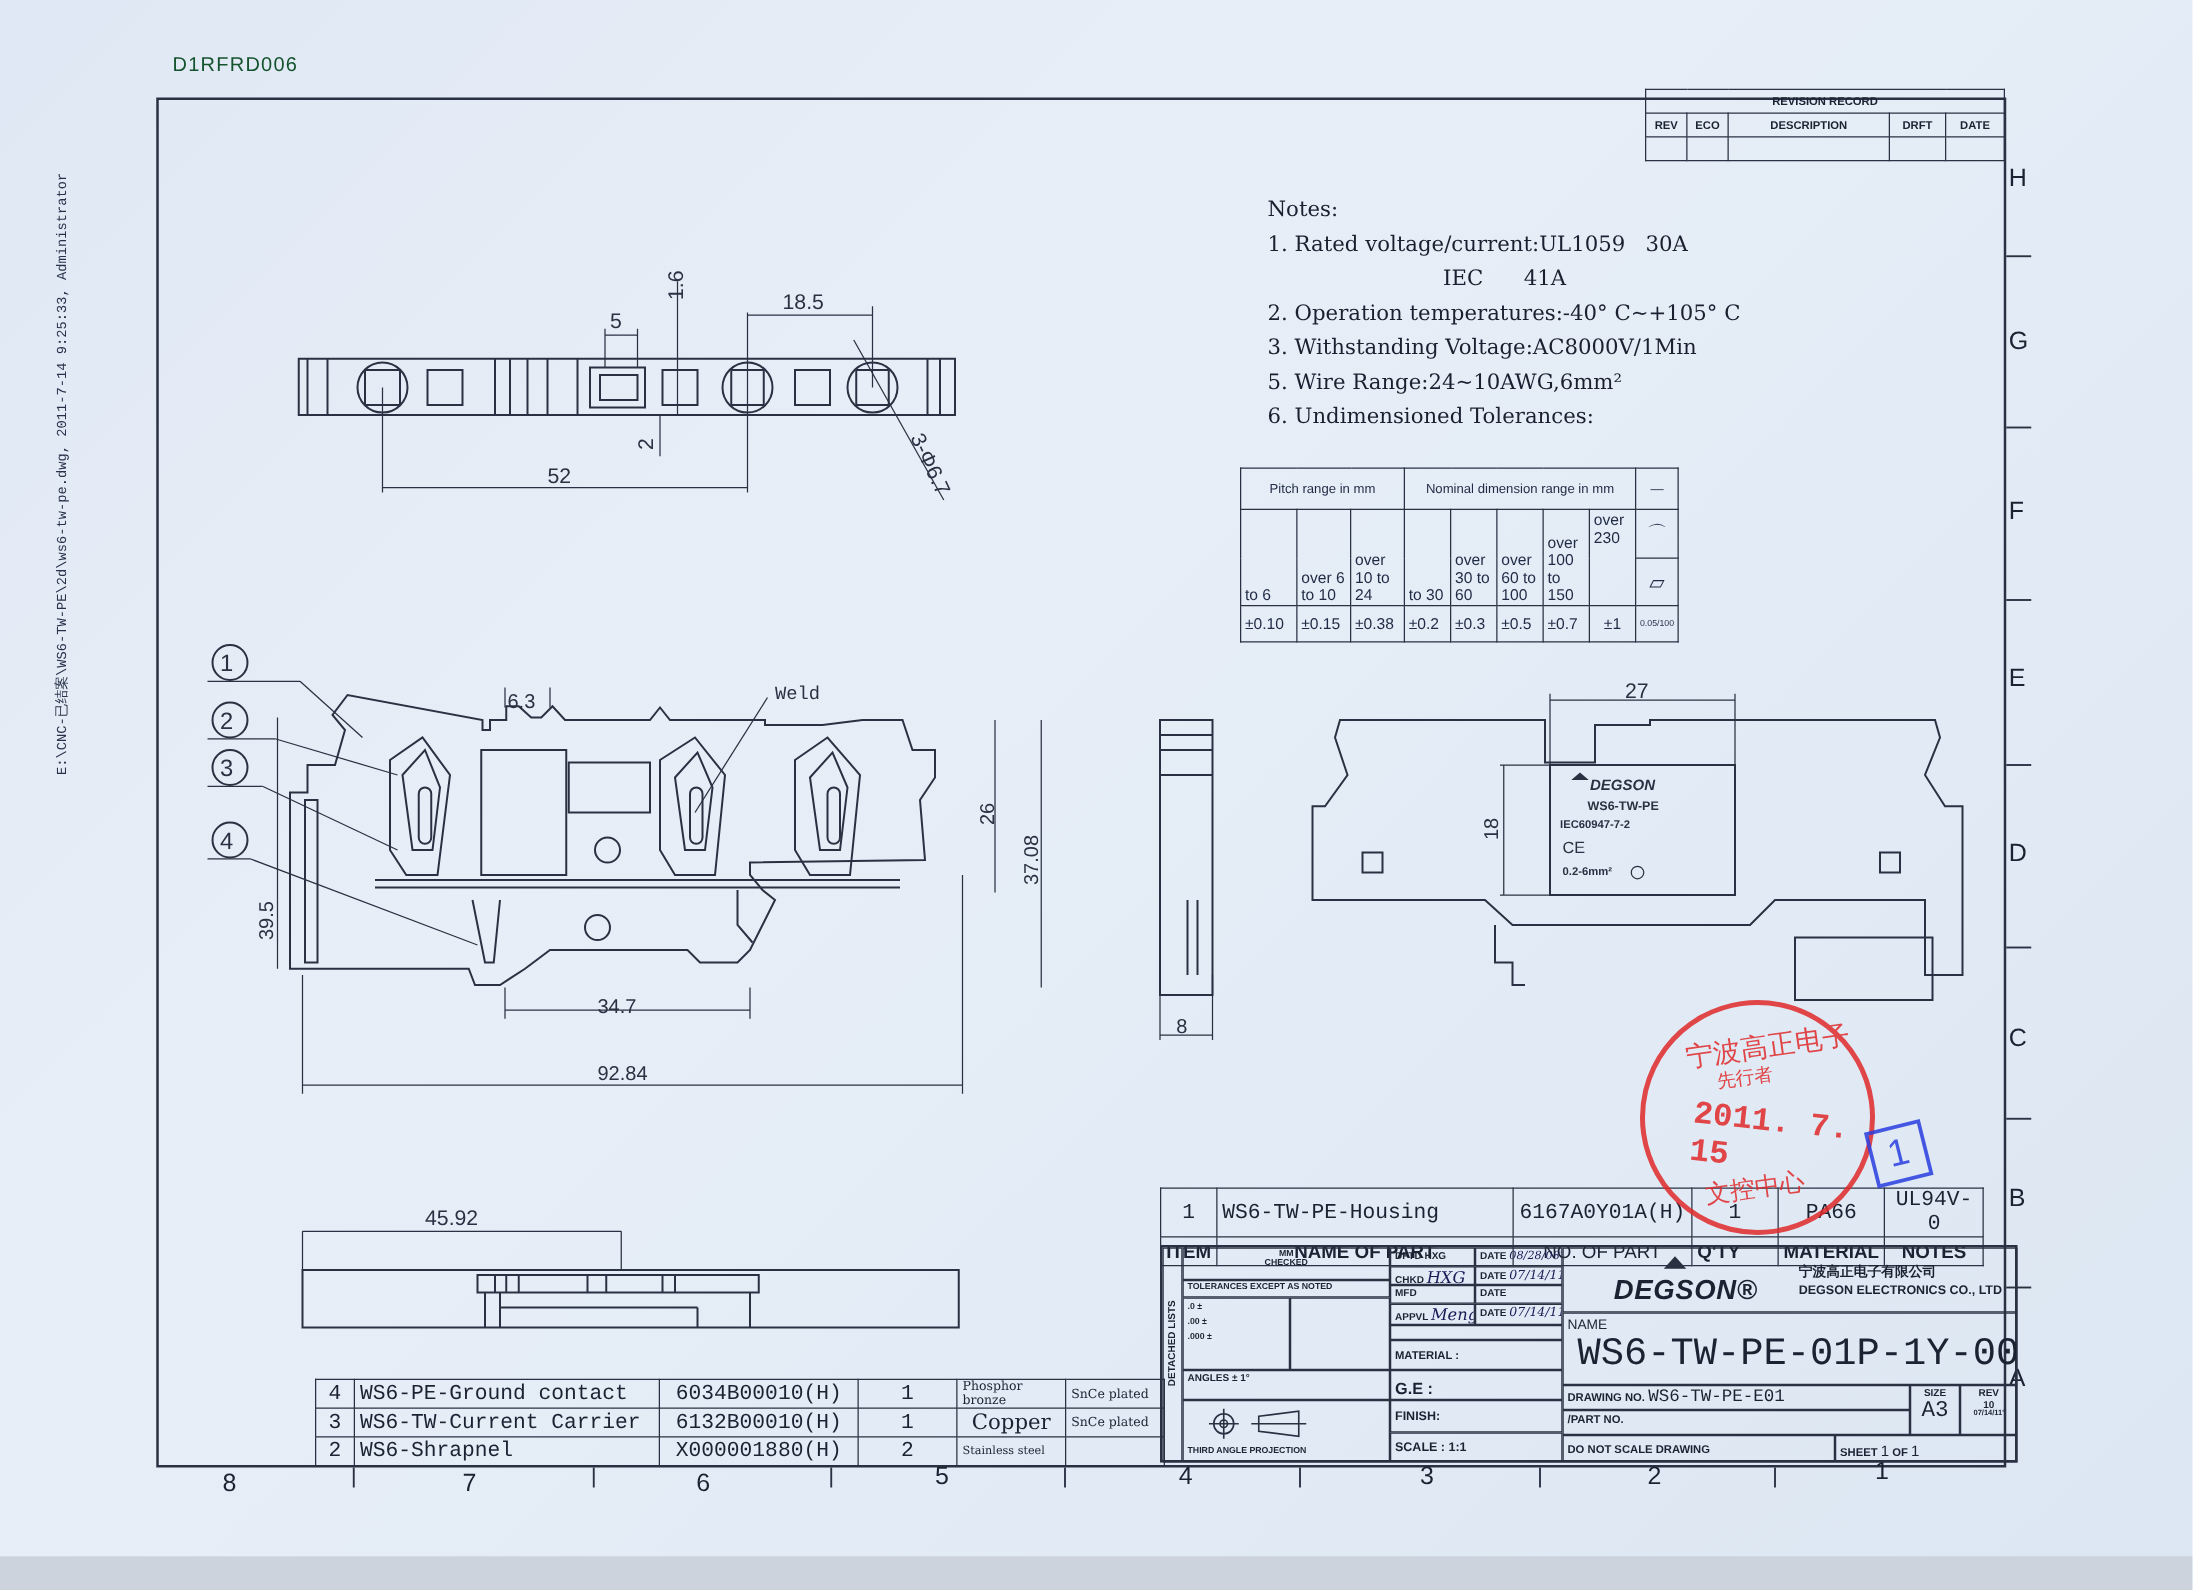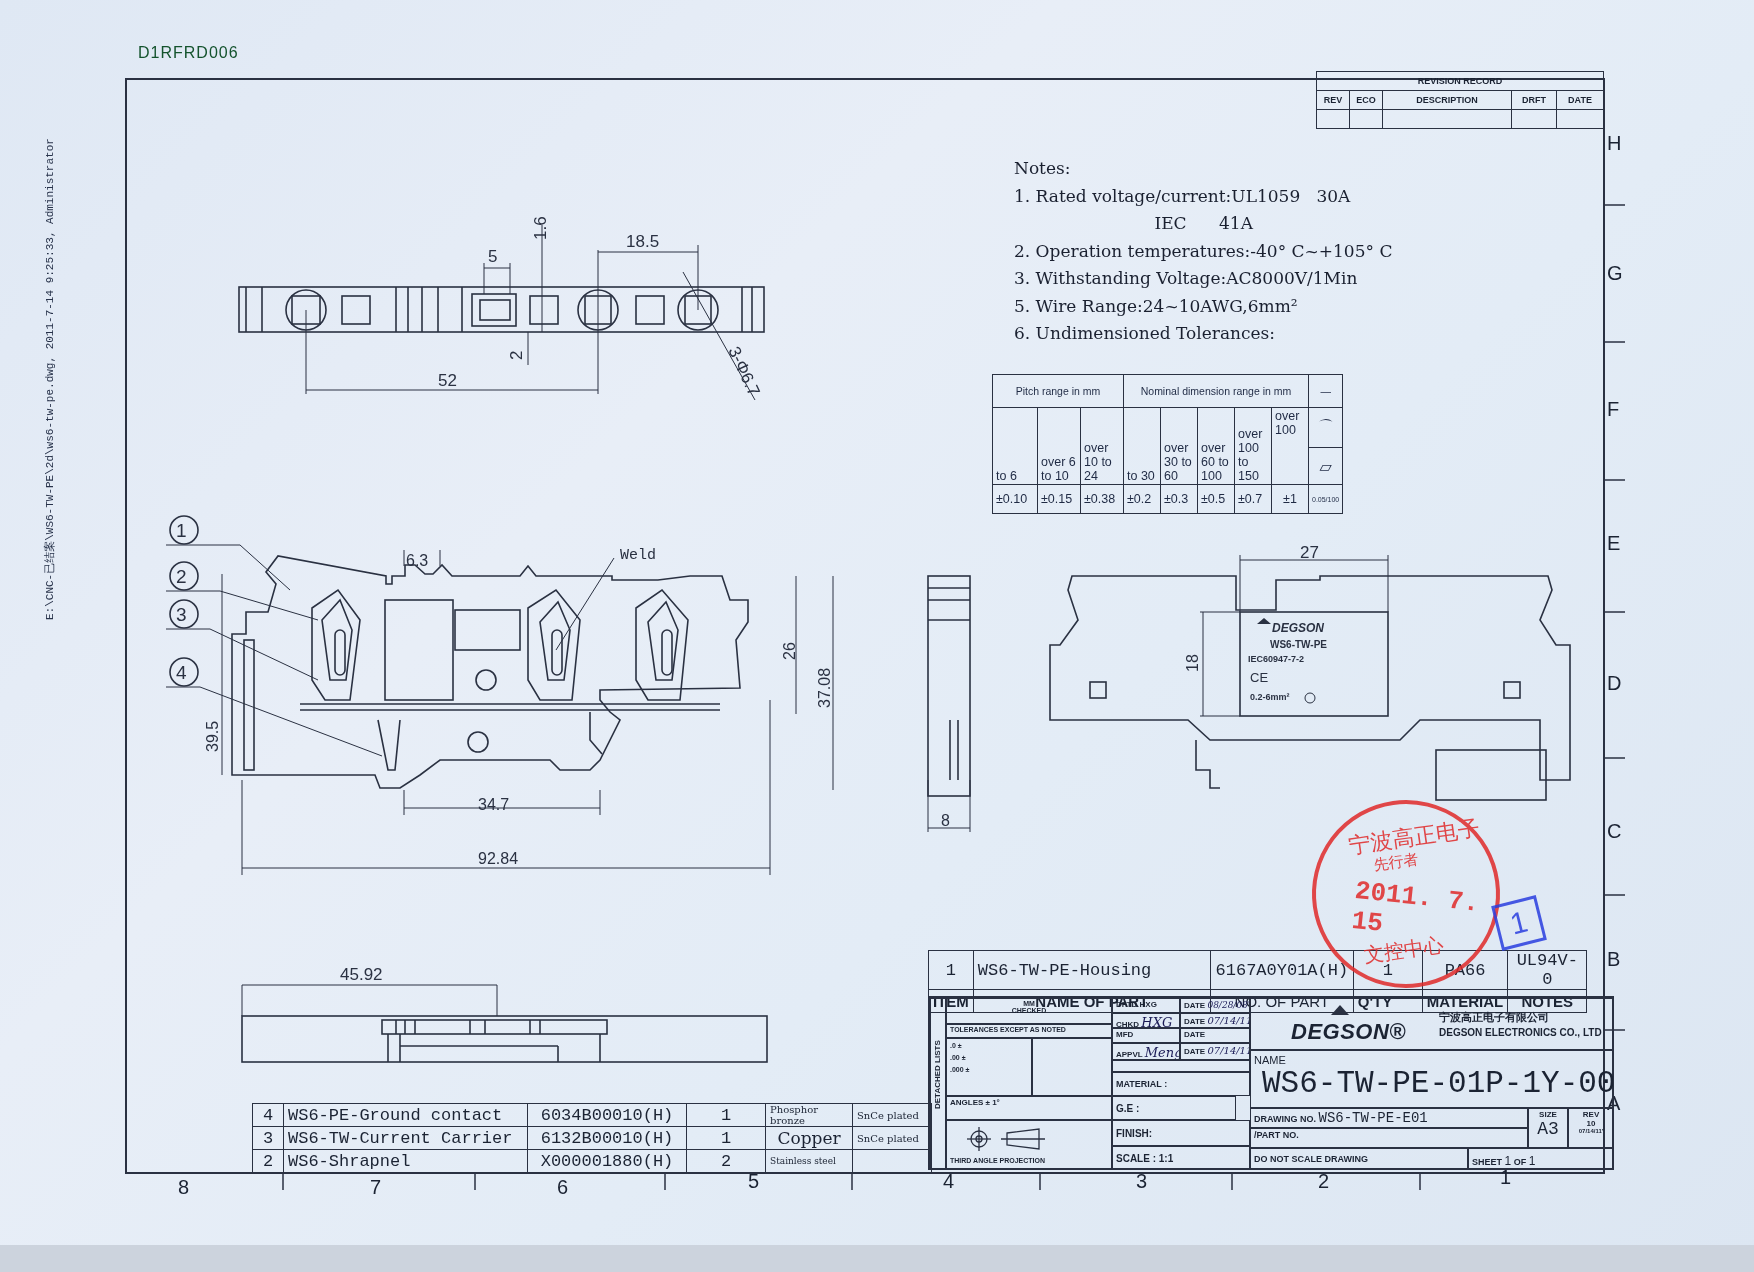--- a/index.html
+++ b/index.html
@@ -94,21 +94,21 @@
     <td class="hd" style="text-align:center">—</td>
   </tr>
   <tr>
     <td rowspan="2" style="width:38px;height:74px">to 6</td>
     <td rowspan="2" style="width:36px">over 6 to 10</td>
     <td rowspan="2" style="width:36px">over 10 to 24</td>
     <td rowspan="2" style="width:30px">to 30</td>
     <td rowspan="2" style="width:30px">over 30 to 60</td>
     <td rowspan="2" style="width:30px">over 60 to 100</td>
     <td rowspan="2" style="width:30px">over 100 to 150</td>
-    <td rowspan="2" style="width:30px;vertical-align:top">over 100</td>
+    <td rowspan="2" style="width:30px;vertical-align:top">over 230</td>
     <td style="text-align:center;vertical-align:middle;font-size:16px">⌒</td>
   </tr>
   <tr>
         <td style="text-align:center;vertical-align:middle;font-size:16px">▱</td>
       </tr>
   <tr>
     <td style="height:26px;vertical-align:middle">±0.10</td>
     <td style="vertical-align:middle">±0.15</td>
     <td style="vertical-align:middle">±0.38</td>
     <td style="vertical-align:middle">±0.2</td>
@@ -388,21 +388,21 @@
   <div class="tb-cell" style="left:182px;top:0;width:68px;height:15px;font-size:8px"><span>DFTD</span> <span>HXG</span></div>
   <div class="tb-cell" style="left:250px;top:0;width:70px;height:15px;font-size:8px"><span>DATE</span> <span class="hand" style="font-size:9px">08/28/08'</span></div>
   <div class="tb-cell" style="left:182px;top:15px;width:68px;height:15px;font-size:8px"><span>CHKD</span> <span class="hand">HXG</span></div>
   <div class="tb-cell" style="left:250px;top:15px;width:70px;height:15px;font-size:8px"><span>DATE</span> <span class="hand" style="font-size:10px">07/14/11'</span></div>
   <div class="tb-cell" style="left:182px;top:30px;width:68px;height:15px;font-size:8px">MFD</div>
   <div class="tb-cell" style="left:250px;top:30px;width:70px;height:15px;font-size:8px">DATE</div>
   <div class="tb-cell" style="left:182px;top:45px;width:68px;height:17px;font-size:8px"><span>APPVL</span> <span class="hand">Meng</span></div>
   <div class="tb-cell" style="left:250px;top:45px;width:70px;height:17px;font-size:8px"><span>DATE</span> <span class="hand" style="font-size:10px">07/14/11'</span></div>
   <div class="tb-cell" style="left:182px;top:62px;width:138px;height:12px;"></div>
   <div class="tb-cell" style="left:182px;top:74px;width:138px;height:24px;font-size:9px;padding-top:6px">MATERIAL :</div>
-  <div class="tb-cell" style="left:182px;top:98px;width:124px;height:24px;font-size:10px;padding-top:6px">G.E :</div>
+  <div class="tb-cell" style="left:182px;top:98px;width:138px;height:24px;font-size:13px;padding-top:6px">G.E :</div>
   <div class="tb-cell" style="left:182px;top:122px;width:138px;height:26px;font-size:10px;padding-top:7px">FINISH:</div>
   <div class="tb-cell" style="left:182px;top:148px;width:138px;height:24px;font-size:10px;padding-top:6px">SCALE : 1:1</div>
 
   <div class="tb-cell" style="left:320px;top:0;width:364px;height:52px;">
     <div style="position:absolute;left:80px;top:6px;width:0;height:0;border-left:9px solid transparent;border-right:9px solid transparent;border-bottom:10px solid #2a3142"></div>
     <div style="position:absolute;left:40px;top:20px;font-size:22px;font-style:italic;font-weight:bold;letter-spacing:0.5px">DEGSON®</div>
     <div style="position:absolute;left:188px;top:11px;font-size:11px;font-weight:bold">宁波高正电子有限公司</div>
     <div style="position:absolute;left:188px;top:28px;font-size:10px;font-weight:bold">DEGSON ELECTRONICS CO., LTD</div>
   </div>
   <div class="tb-cell" style="left:320px;top:52px;width:364px;height:58px;">

